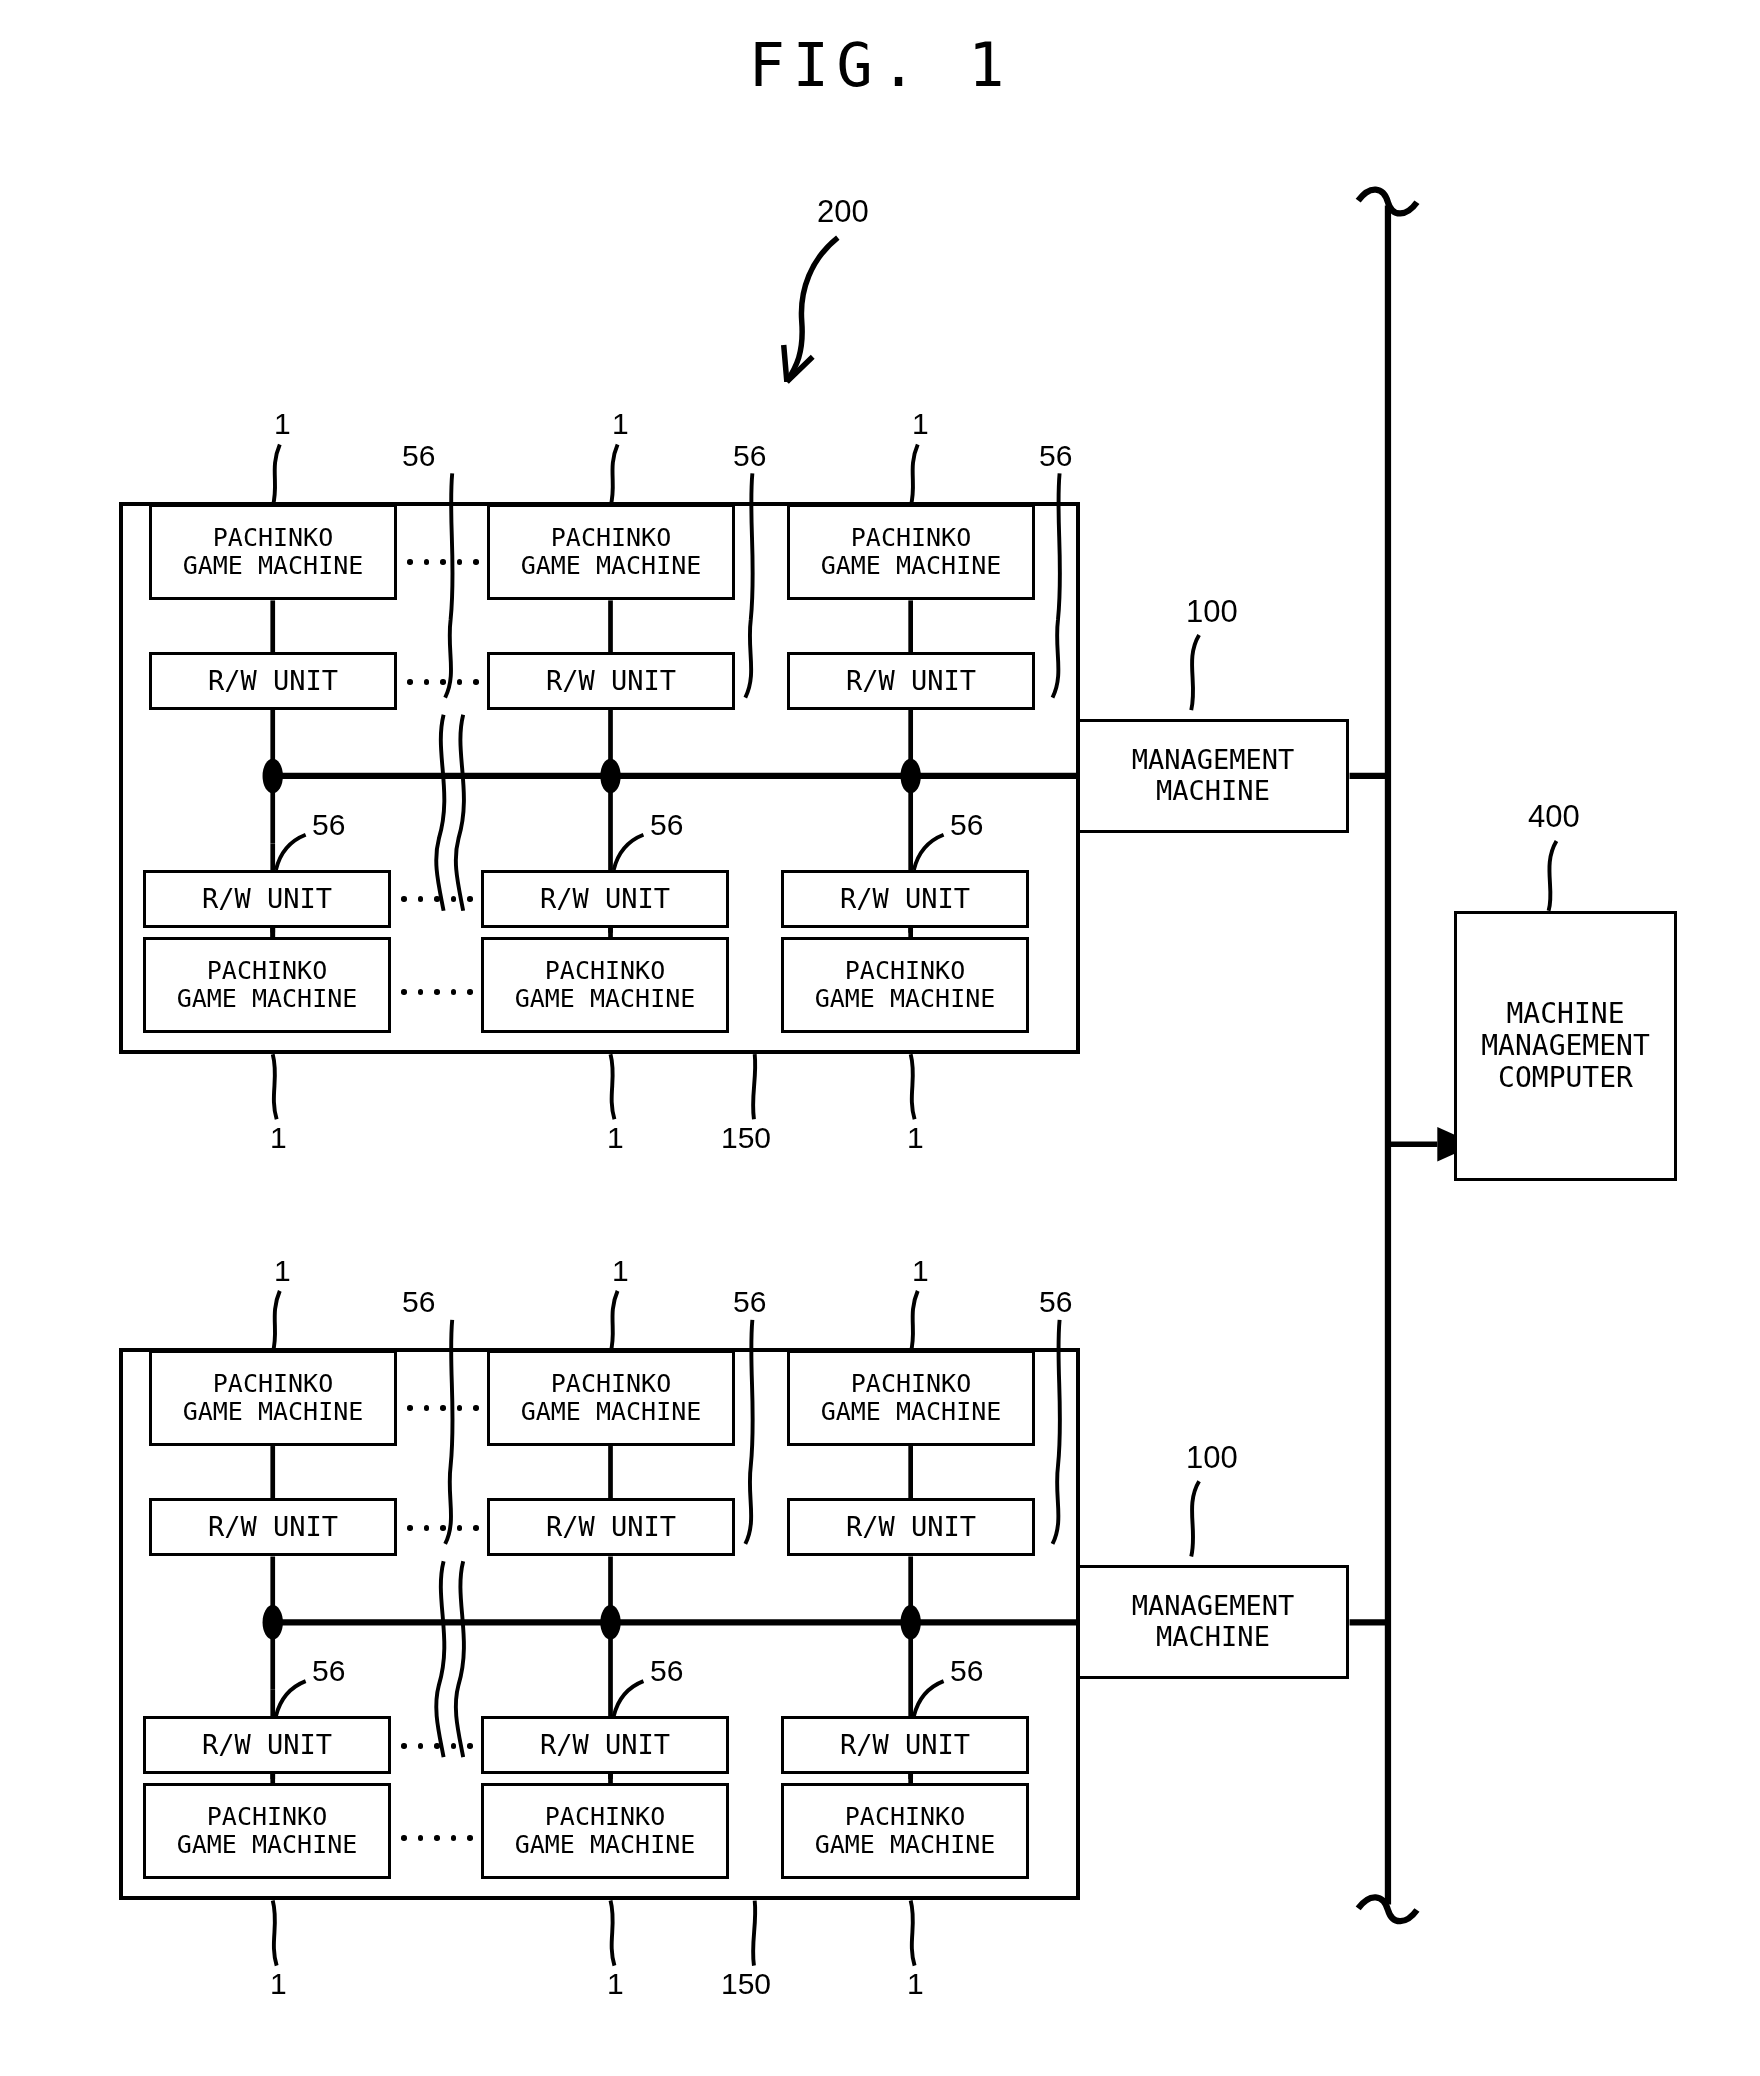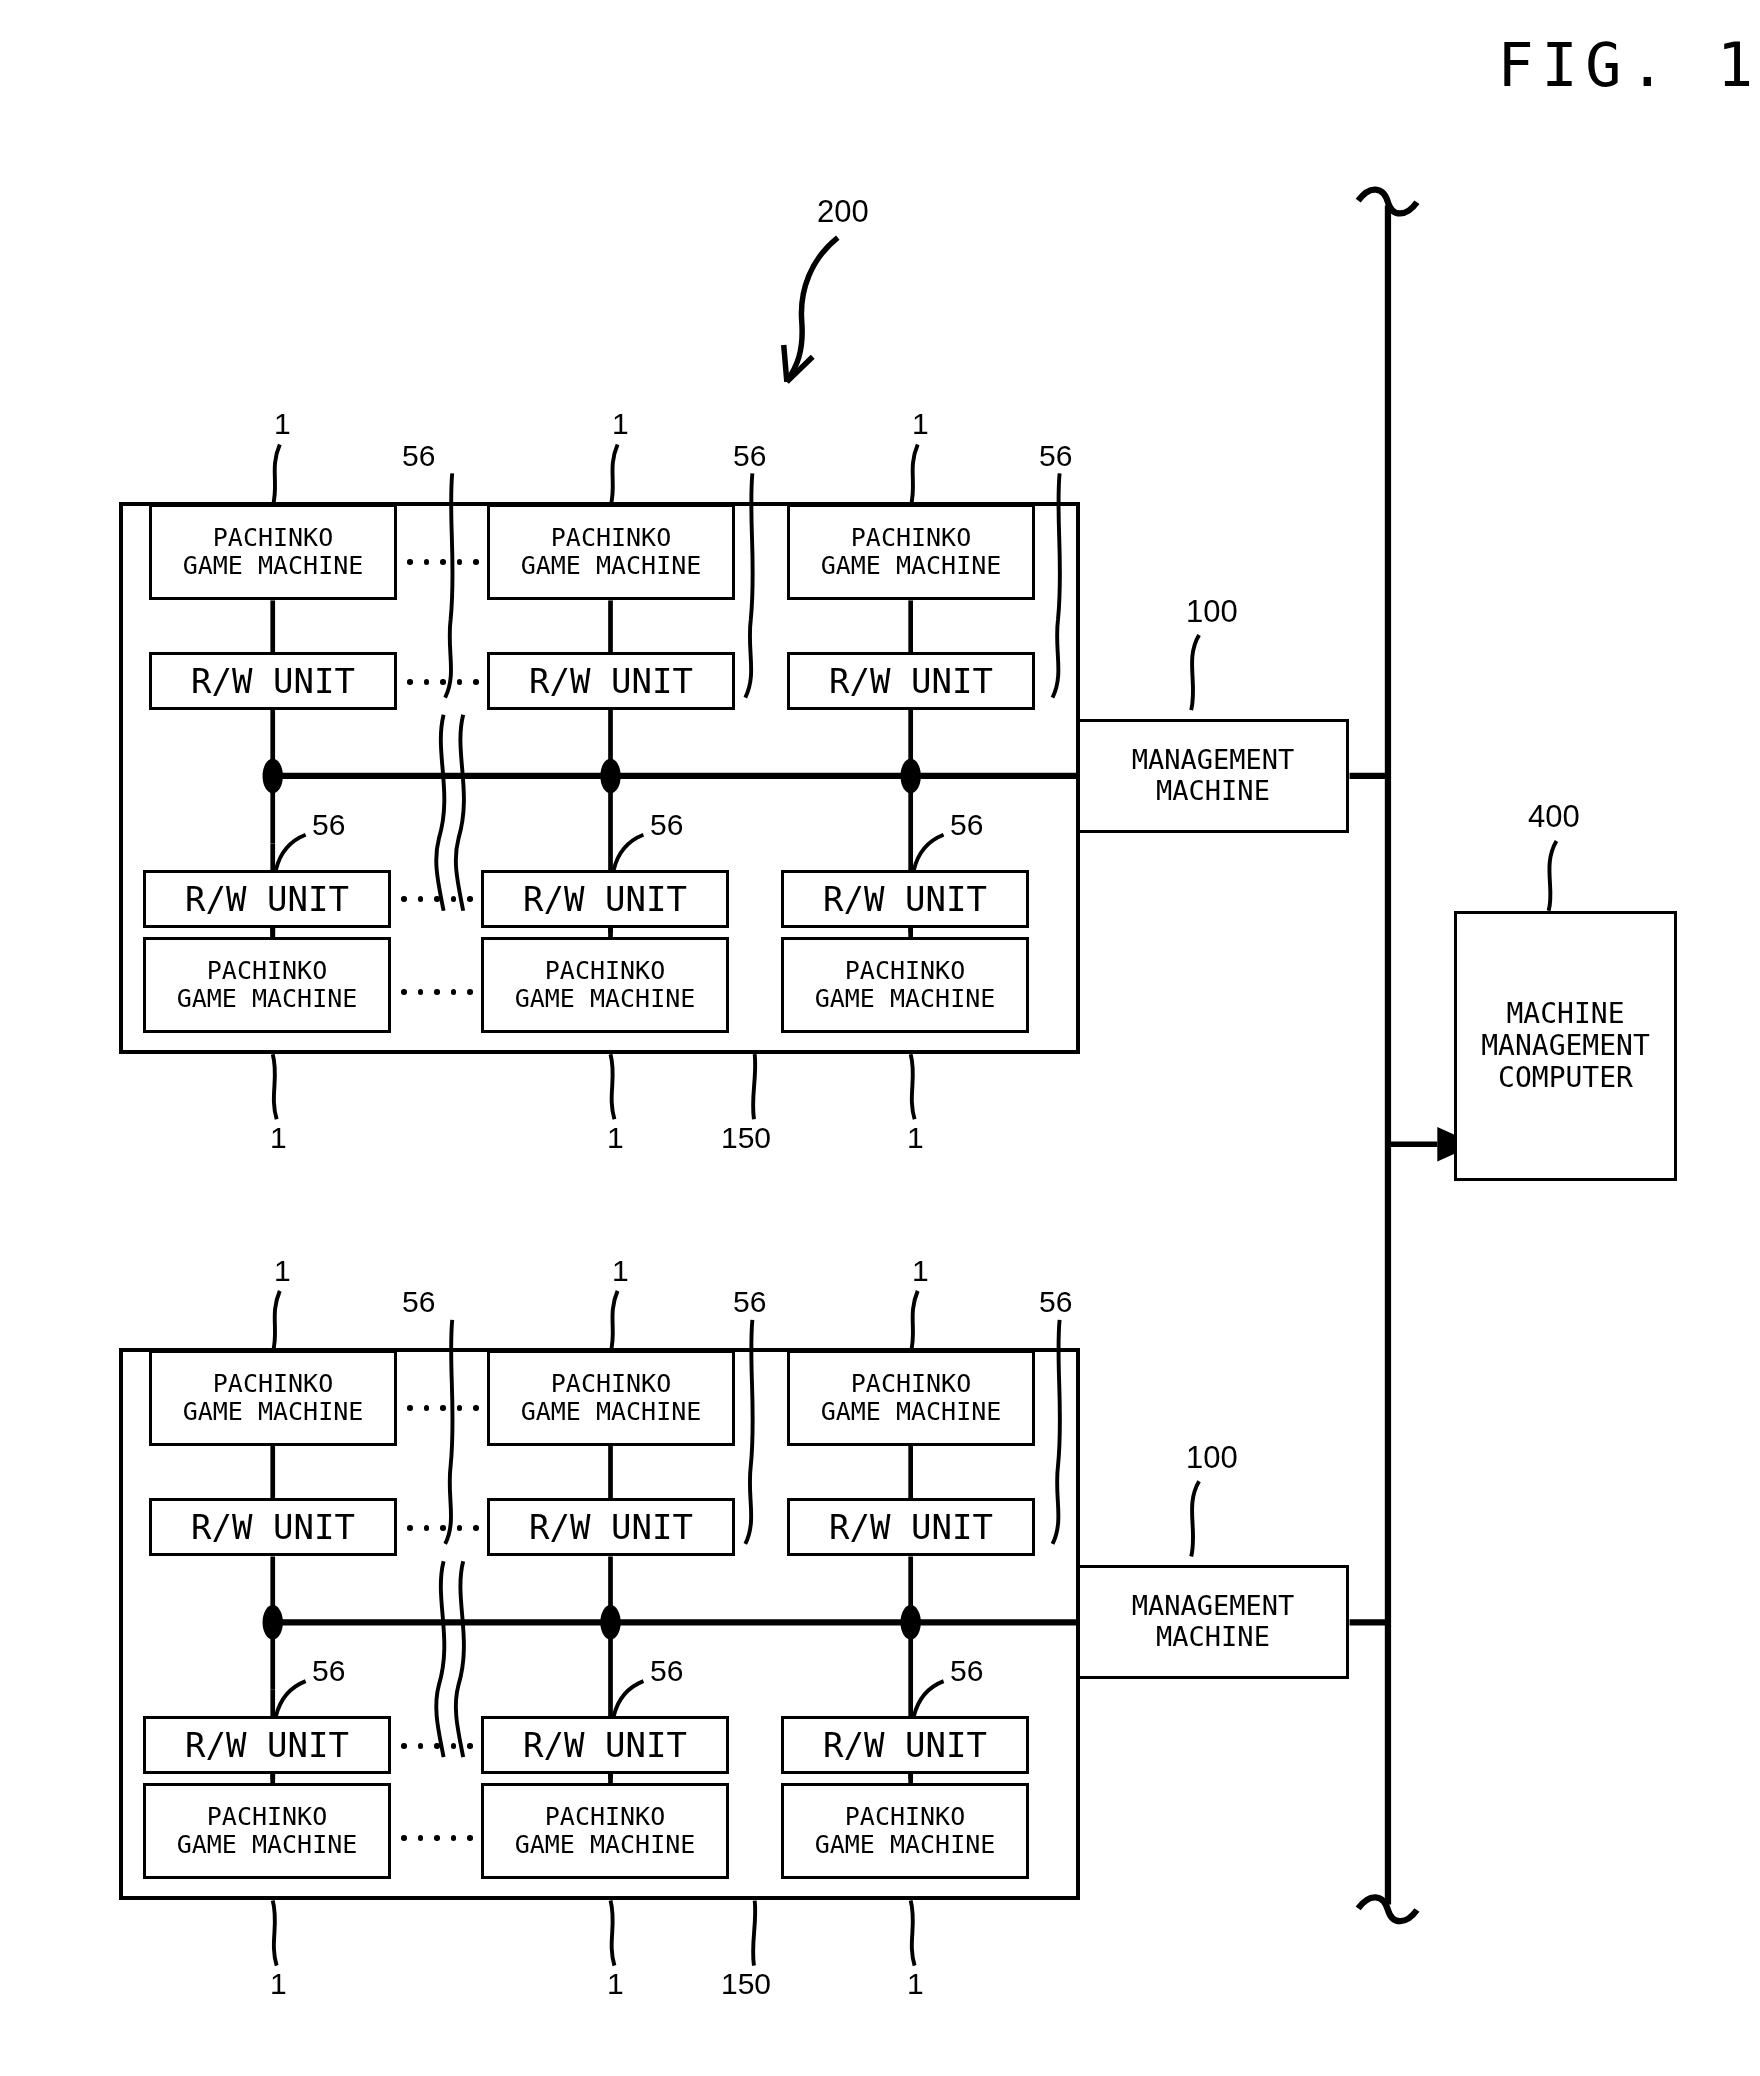--- a/index.html
+++ b/index.html
@@ -11,21 +11,21 @@
     position: relative;
     overflow: hidden;
   }
 
   #stage { position: absolute; inset: 0; }
 
   
   #fig-title {
     position: absolute;
     left: 0; right: 0; top: 30px;
-    text-align: right;
+    text-align: center;
     font-size: 60px;
     letter-spacing: 7.8px;
     font-weight: 400;
     font-family: "DejaVu Sans Mono", "Liberation Mono", monospace;
   }
 
   
   #art { position: absolute; left: 0; top: 0; width: 1761px; height: 2077px; }
 
   
@@ -37,21 +37,21 @@
     align-items: center;
     justify-content: center;
     text-align: center;
     line-height: 1.14;
     font-family: "DejaVu Sans Mono", "Liberation Mono", monospace;
     z-index: 4;
   }
   .box .lbl { white-space: pre-line; display: block; }
 
   .pgm  { font-size: 25px; letter-spacing: 0px; }
-  .rw   { font-size: 34px; letter-spacing: 0px; }
+  .rw   { font-size: 27px; letter-spacing: 0px; }
   .mgmt { font-size: 27px; letter-spacing: 0px; }
   .cmc  { font-size: 28px; letter-spacing: 0px; }
 
   
   .group-frame {
     position: absolute;
     border: 4.7px solid #000;
     background: transparent;
     z-index: 1;
   }

